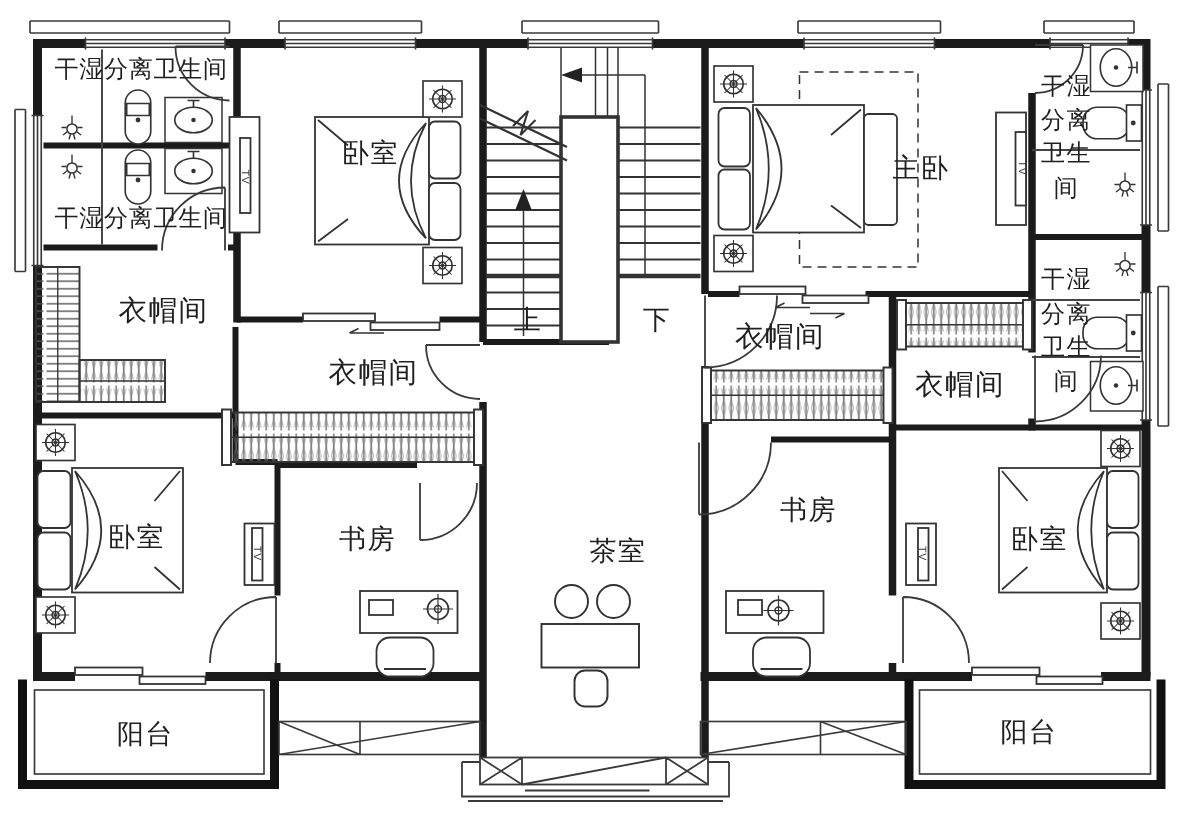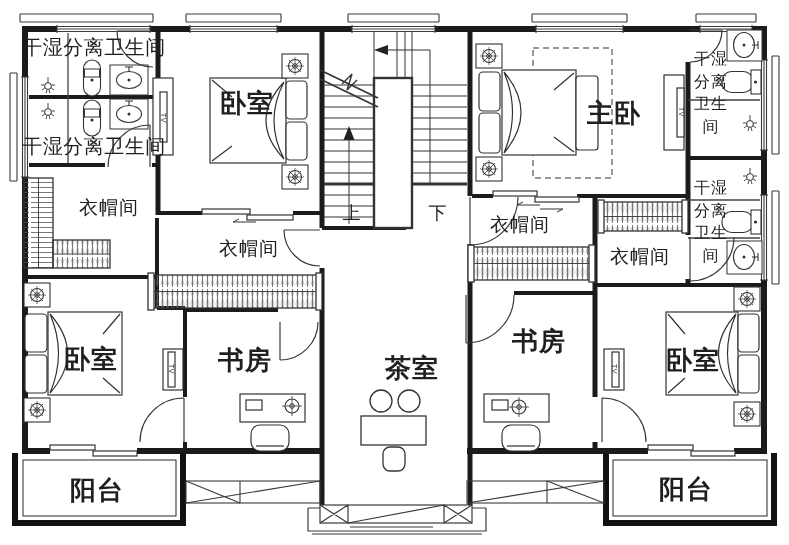--- a/index.html
+++ b/index.html
@@ -1,23 +1,23 @@
 <!DOCTYPE html>
 <html><head>
 <meta charset="utf-8">
 <style>
   html,body{margin:0;padding:0;background:#fff;}
   #plan{position:relative;width:789px;height:545px;background:#fff;overflow:hidden;
         font-family:"Liberation Sans","DejaVu Sans",sans-serif;}
   #plan svg{position:absolute;left:0;top:0;}
   .lbl{position:absolute;transform:translate(-50%,-50%);color:#1f1f1f;
        white-space:pre-line;text-align:center;line-height:1.32;letter-spacing:1px;}
-  .fs20{font-size:26px;font-weight:bold;}
+  .fs20{font-size:18px;}
   .fs19{font-size:19px;}
-  .fs17{font-size:20px;letter-spacing:0.5px;}
+  .fs17{font-size:16px;letter-spacing:0.5px;}
   .fs18{font-size:18px;}
   .vert{font-size:16px;line-height:1.42;letter-spacing:1px;text-align:center;}
   .tvl{position:absolute;font-size:7px;color:#333;
        transform:translate(-50%,-50%) rotate(90deg);letter-spacing:0.5px;}
 </style>
 </head>
 <body>
 
 <div id="plan">
 

